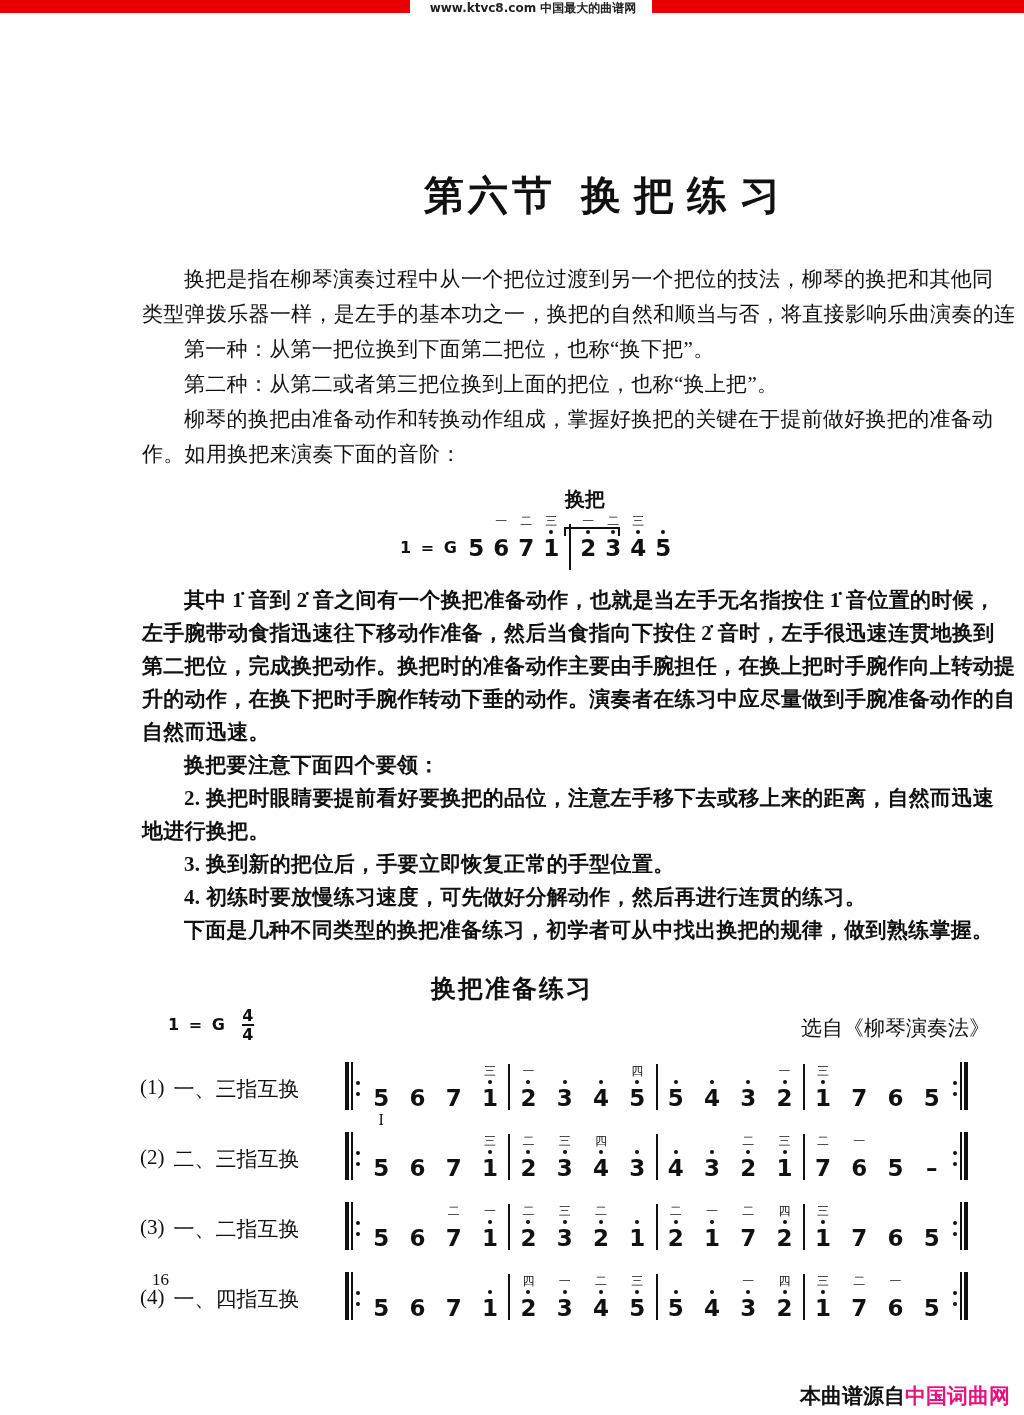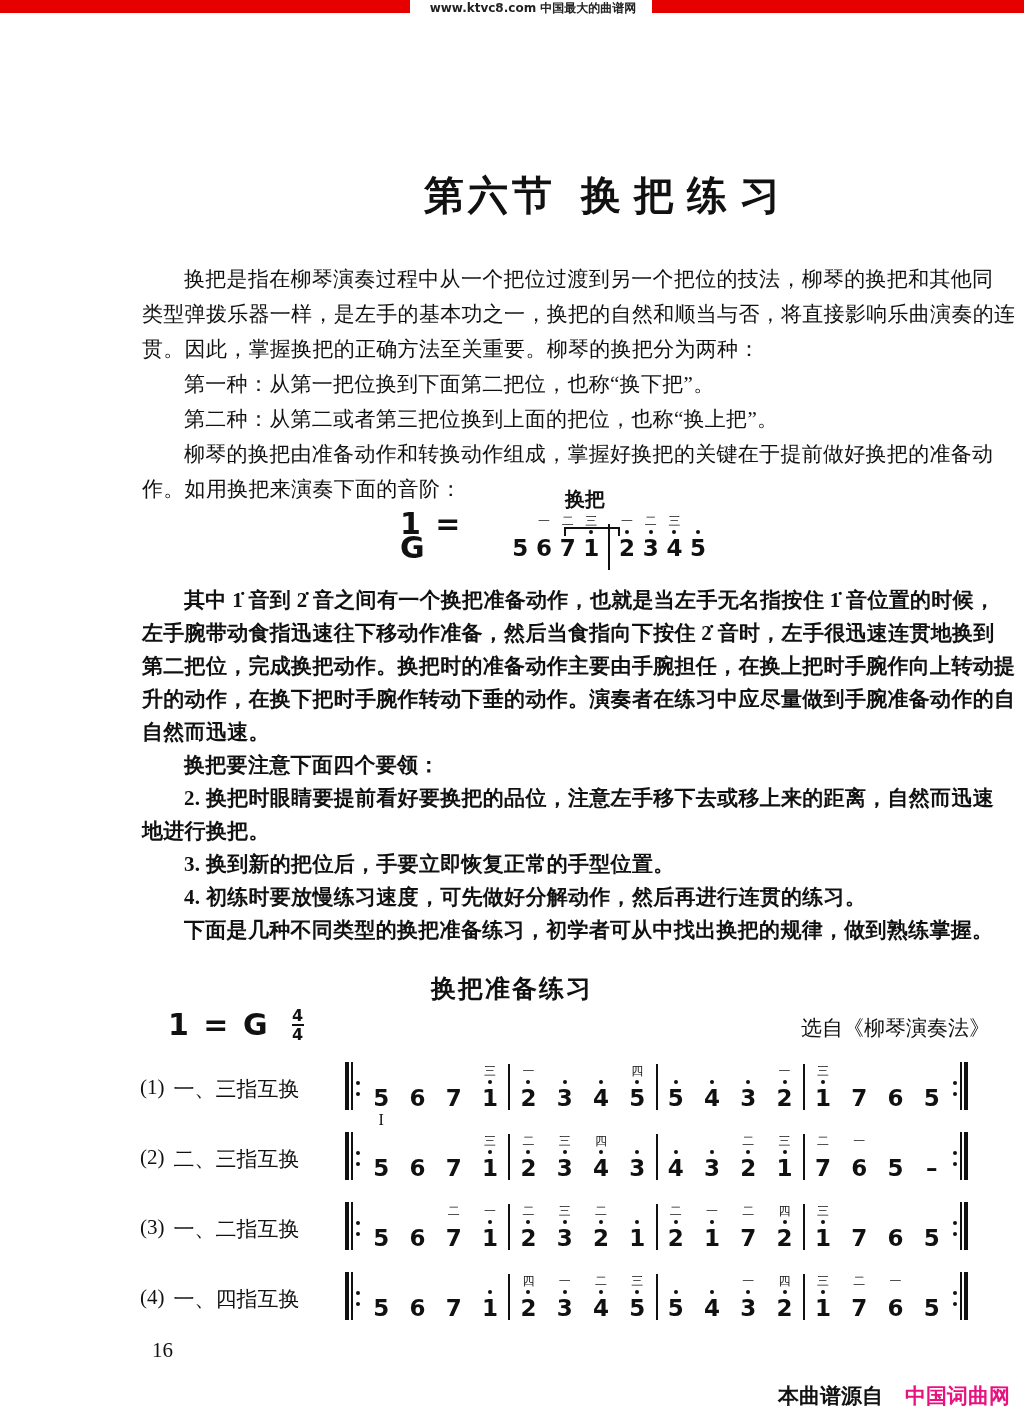--- a/index.html
+++ b/index.html
@@ -37,22 +37,22 @@
   .below{position:absolute;top:49px;left:0;right:0;text-align:center;font-size:16px;
          font-family:"Liberation Serif",serif;}
 
   
   .scale-wrap{position:absolute;left:400px;top:486px;width:310px;height:96px;}
   .shift-label{position:absolute;top:0;left:130px;width:110px;text-align:center;font-size:20px;font-weight:bold;}
   .bracket{position:absolute;top:41px;left:164px;width:56px;border-top:2px solid #111;}
   .bracket:before,.bracket:after{content:"";position:absolute;top:0;width:2px;height:7px;background:#111;}
   .bracket:before{left:0}.bracket:after{right:0}
   .scale-row{position:absolute;top:26px;left:0;display:flex;align-items:flex-end;}
-  .tonic{font-family:"DejaVu Sans",sans-serif;font-weight:bold;font-size:30px;
-         margin-right:12px;letter-spacing:2px;line-height:24px;padding-bottom:0px;}
+  .tonic{font-family:"DejaVu Sans",sans-serif;font-weight:bold;font-size:16px;
+         margin-right:5px;letter-spacing:2px;line-height:24px;padding-bottom:0px;}
   .scale-row .note-cell{width:25px;}
   .s-barline{width:2px;height:46px;background:#111;margin:0 5px;align-self:flex-end;
              position:relative;top:10px;}
 
   
   .section-heading{position:absolute;left:0;right:0;top:972px;text-align:center;
                    font-size:25px;font-weight:bold;letter-spacing:2px;}
   .keysig{position:absolute;left:168px;top:1008px;display:flex;align-items:center;}
   .frac{display:inline-flex;flex-direction:column;align-items:center;margin-left:10px;
         font-family:"DejaVu Sans",sans-serif;font-weight:bold;font-size:16px;line-height:15px;}
@@ -68,42 +68,41 @@
   .x-barline{width:2px;height:46px;background:#111;align-self:flex-end;}
   .notation .note-cell{width:30px;}
   .rpt{display:flex;align-items:flex-end;height:48px;}
   .rpt .thick{width:4px;height:48px;background:#111;}
   .rpt .thin{width:2px;height:48px;background:#111;}
   .rpt .gap{width:2px;}
   .rpt .dots{display:flex;flex-direction:column;justify-content:center;height:44px;gap:7px;margin:0 3px;}
   .rpt .dots i{width:4px;height:4px;background:#111;border-radius:50%;}
 
   
-  .page-number{position:absolute;left:152px;top:1338px;font-size:21px;}
+  .page-number{position:absolute;left:152px;top:1270px;font-size:17px;}
   .footer{position:absolute;right:14px;top:1382px;font-family:"DejaVu Sans",sans-serif;
           font-size:21px;font-weight:bold;white-space:nowrap;}
-  .footer .site{margin-left:22px;font-family:Liberation Mono, monospace;}
+  .footer .site{font-family:Liberation Mono, monospace;}
 </style>
 </head>
 <body>
 
 <div class="page">
 
   <div class="red-bar red-left" style="background: rgb(230, 0, 0);"></div>
   <div class="red-bar red-right" style="background: rgb(230, 0, 0);"></div>
   <div class="site-text">www.ktvc8.com 中国最大的曲谱网</div>
 
   <div class="page-title">
     <span class="t1">第六节</span><span class="t2">换把练习</span>
   </div>
 
   <div id="body-a" class="body-block">
       <div class="t-line indent">换把是指在柳琴演奏过程中从一个把位过渡到另一个把位的技法，柳琴的换把和其他同</div>
       <div class="t-line">类型弹拨乐器一样，是左手的基本功之一，换把的自然和顺当与否，将直接影响乐曲演奏的连</div>
-      <div class="t-line">贯。因此，掌握换把的正确方法至关重要。柳琴的换把分为两种：</div>
       <div class="t-line indent">第一种：从第一把位换到下面第二把位，也称“换下把”。</div>
       <div class="t-line indent">第二种：从第二或者第三把位换到上面的把位，也称“换上把”。</div>
       <div class="t-line indent">柳琴的换把由准备动作和转换动作组成，掌握好换把的关键在于提前做好换把的准备动</div>
       <div class="t-line">作。如用换把来演奏下面的音阶：</div>
     </div>
 
   <div class="scale-wrap">
     <div class="shift-label">换把</div>
     <div class="bracket"></div>
     <div class="scale-row" id="scale-row">

